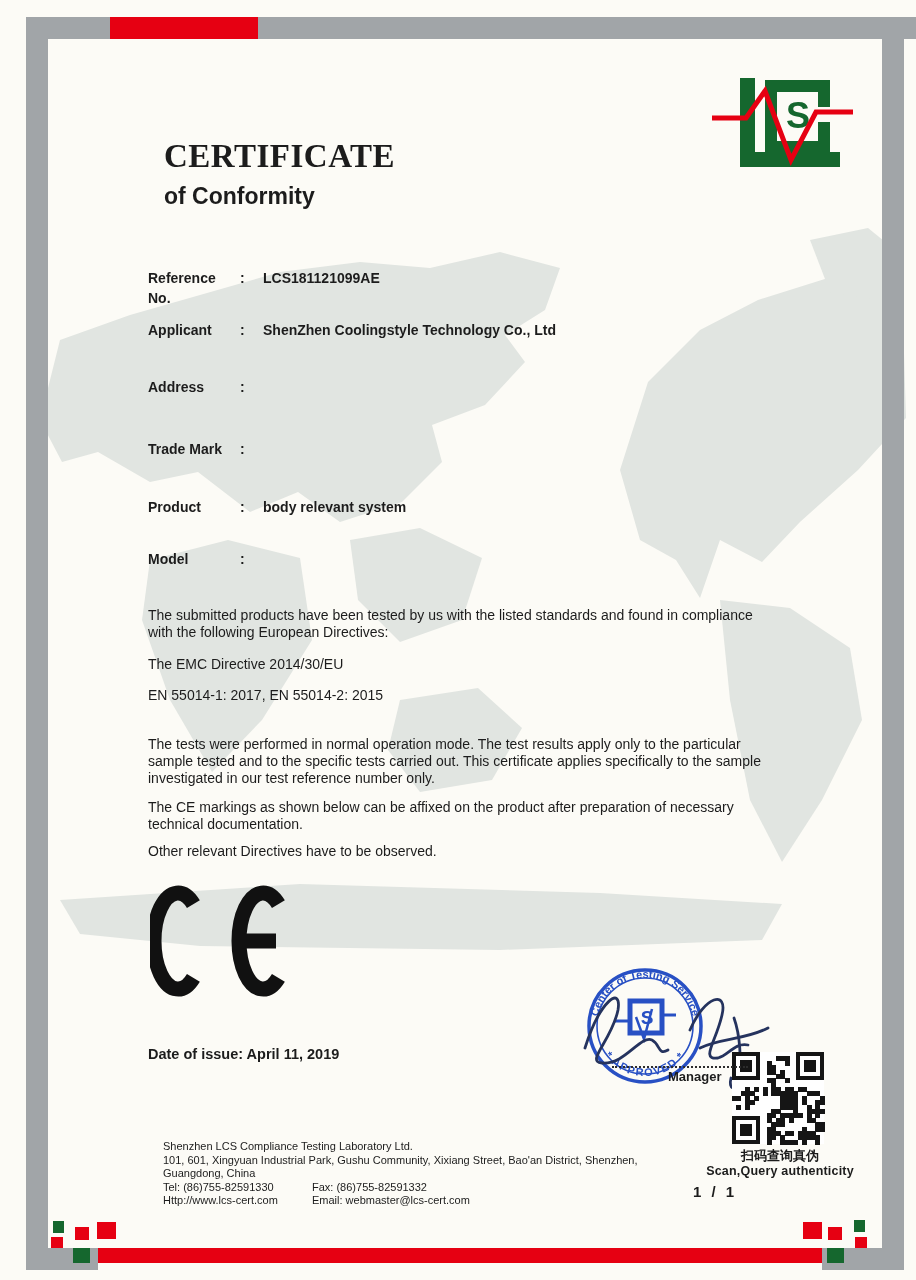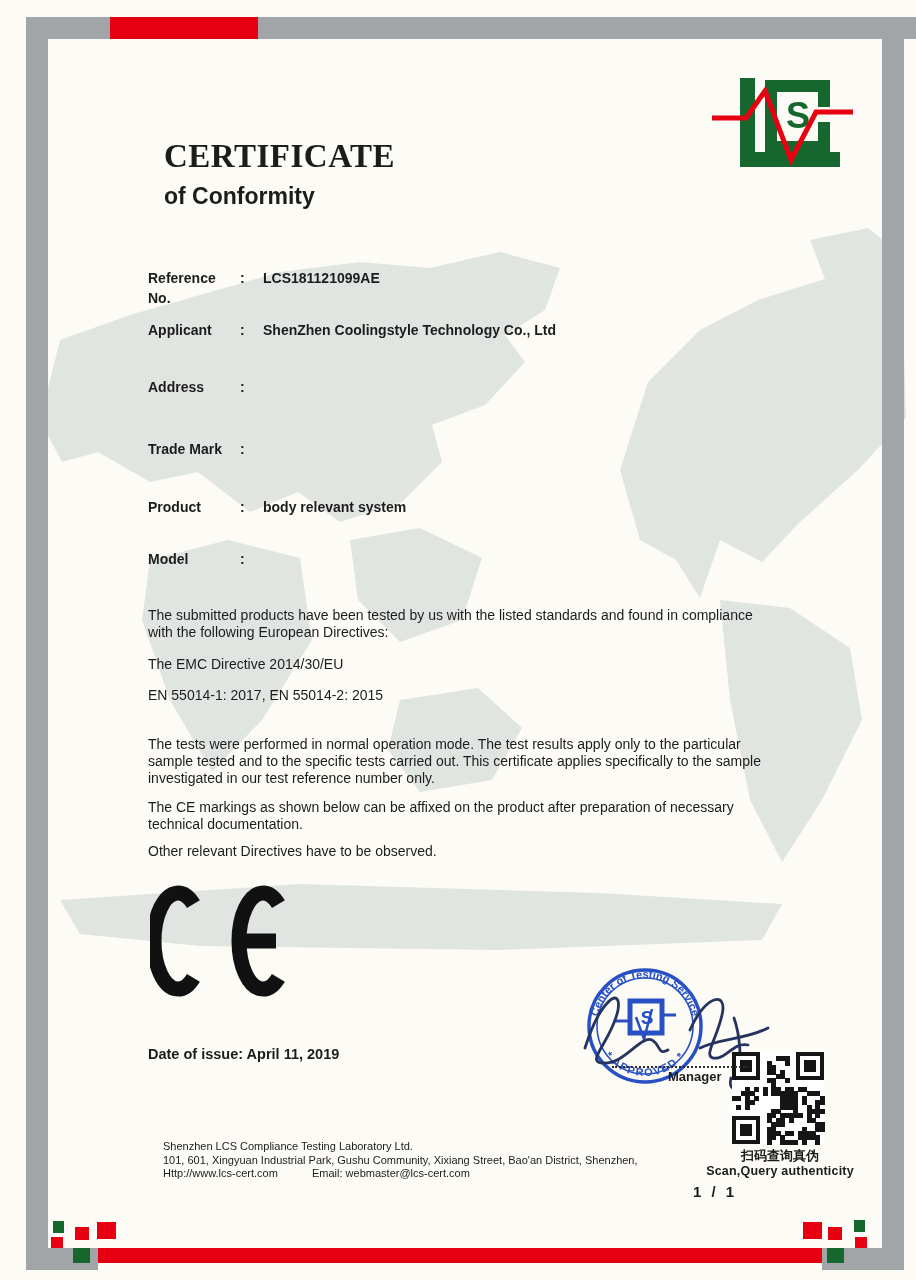--- a/index.html
+++ b/index.html
@@ -312,17 +312,22 @@
   <div class="finder" style="right:0;top:0"></div>
   <div class="finder" style="left:0;bottom:0"></div>
 </div>
 <div class="abs content" id="qr-cap-cn">扫码查询真伪</div>
 <div class="abs content" id="qr-cap-en">Scan,Query authenticity</div>
 <div class="abs content" id="page-num">1 / 1</div>
 
 <div class="abs content" id="footer">
   <div>Shenzhen LCS Compliance Testing Laboratory Ltd.</div>
   <div>101, 601, Xingyuan Industrial Park, Gushu Community, Xixiang Street, Bao'an District, Shenzhen,</div>
+  <div>Guangdong, China</div>
+  <div class="frow2">
+    <span class="fcol1">Tel: (86)755-82591330</span>
+    <span>Fax: (86)755-82591332</span>
+  </div>
   <div class="frow2">
     <span class="fcol1">Http://www.lcs-cert.com</span>
     <span>Email: webmaster@lcs-cert.com</span>
   </div>
 </div>
 
 </body></html>

